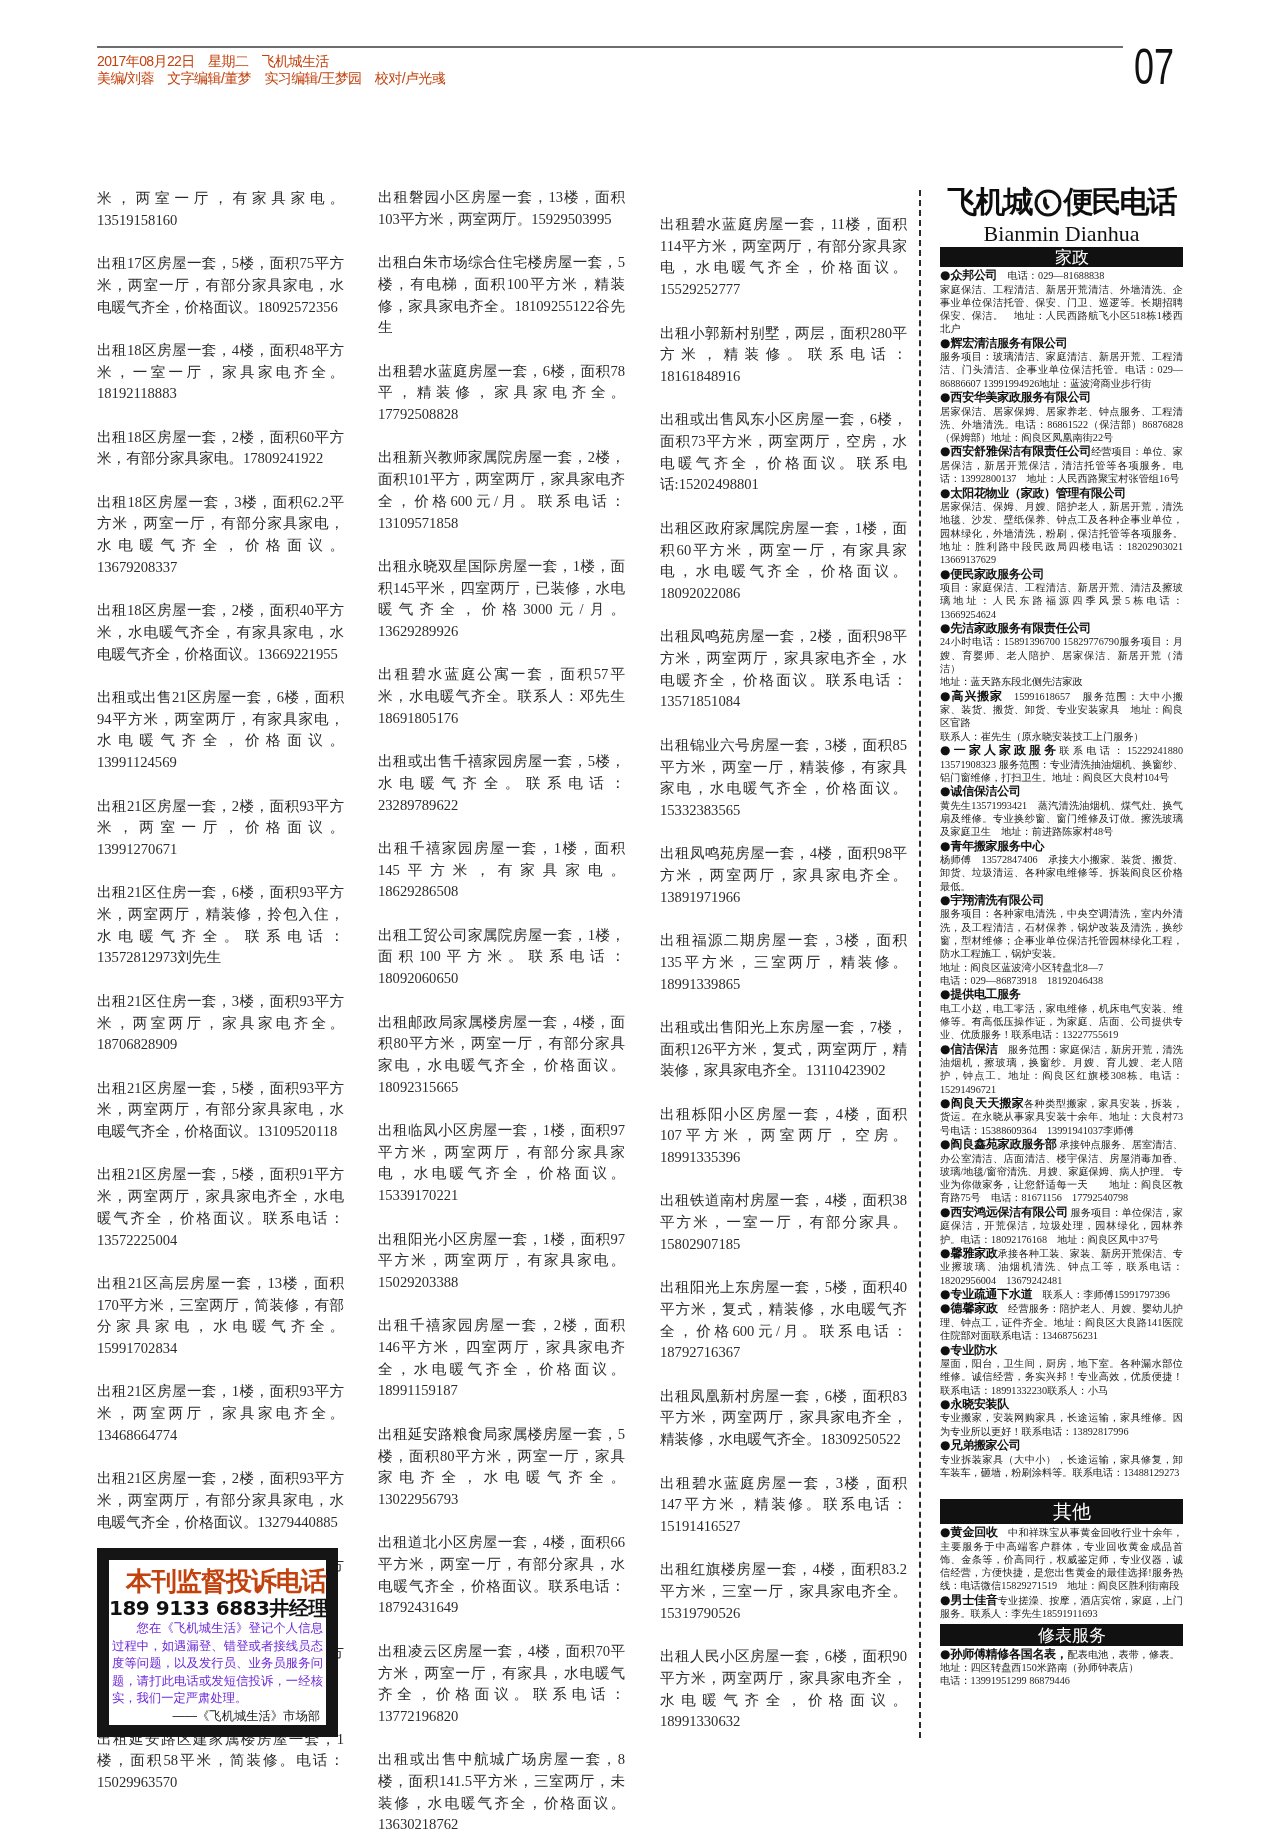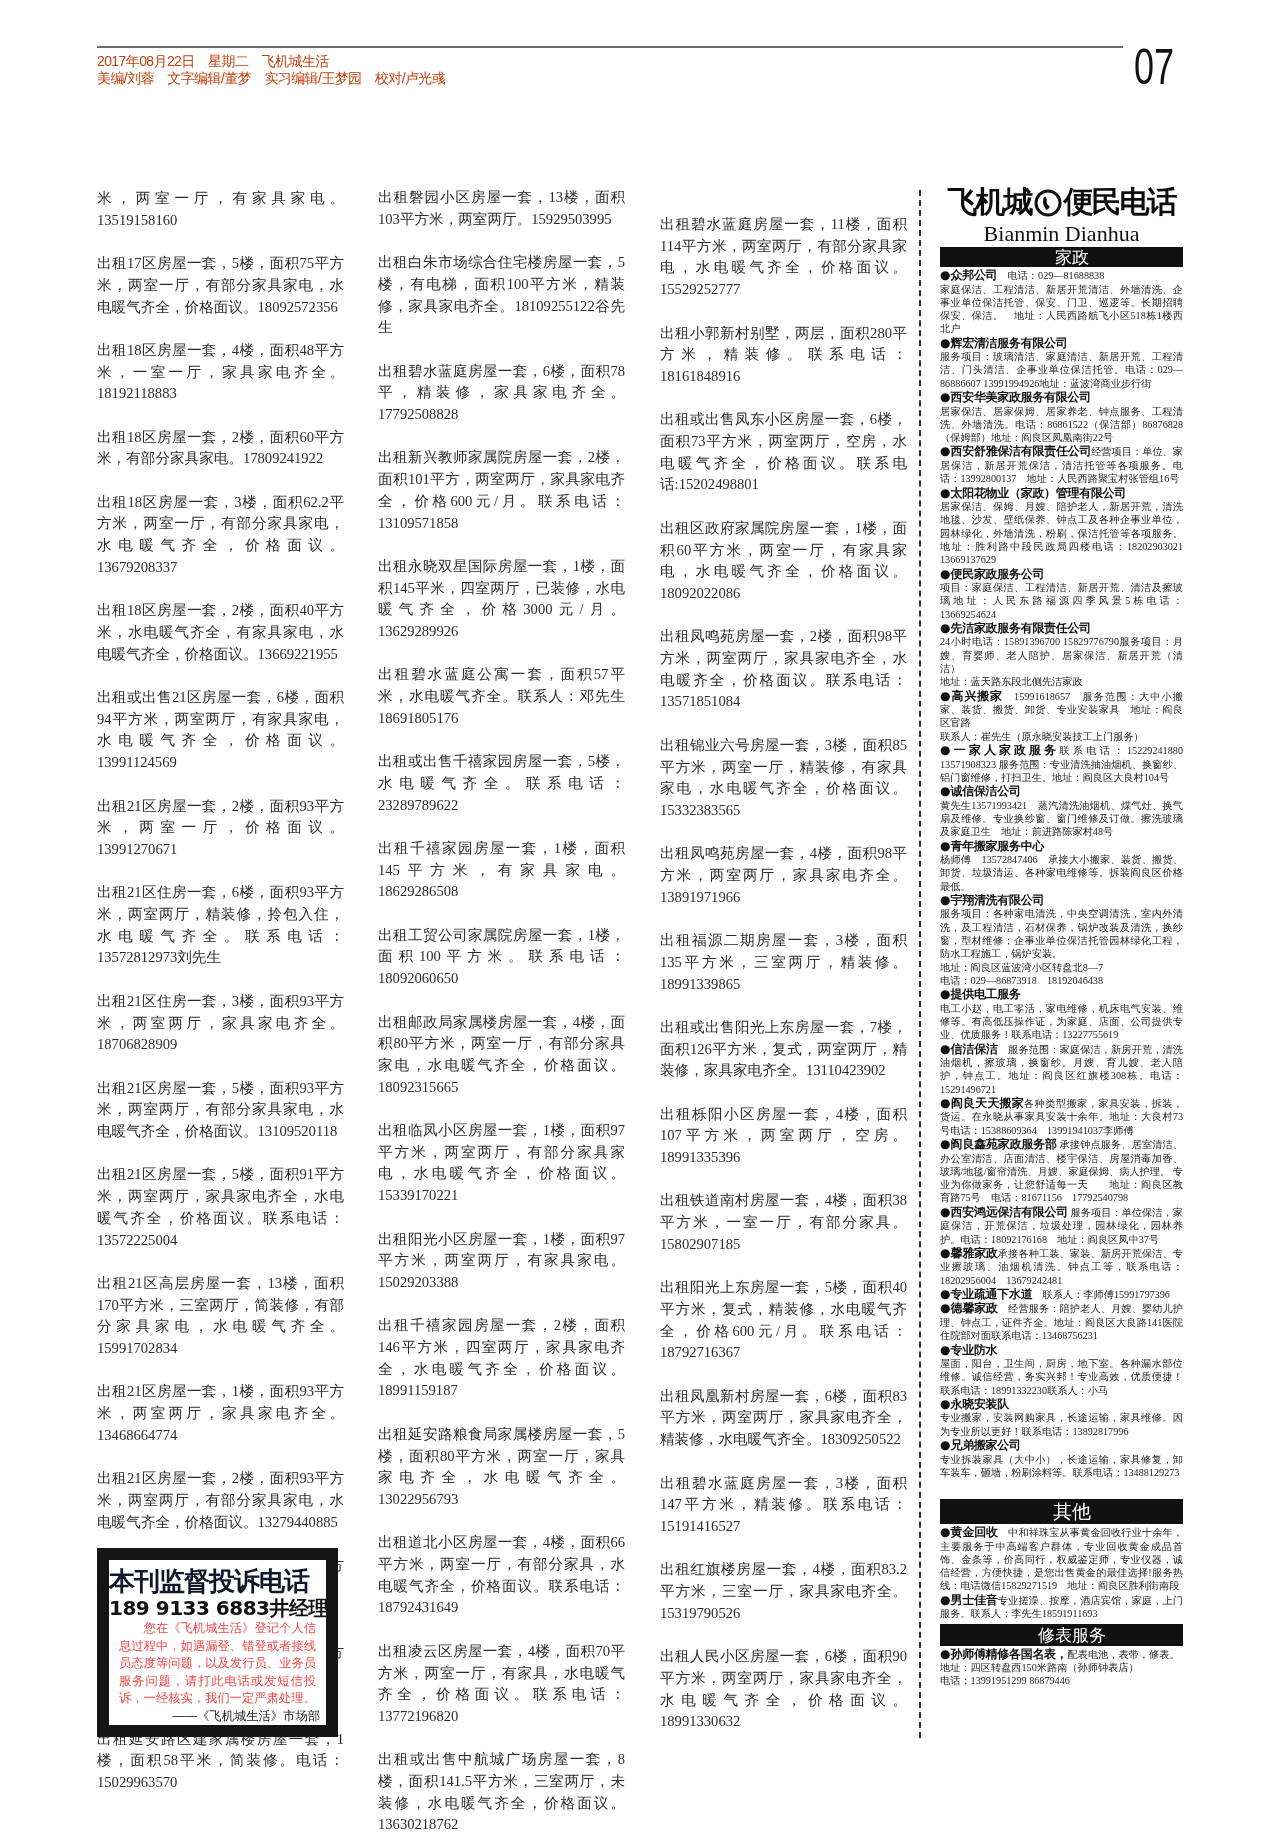--- a/index.html
+++ b/index.html
@@ -15,23 +15,23 @@
 
   .col { position:absolute; width:247px; font:14.6px/21.7px "Liberation Serif", serif; color:#2b2b2b; text-align:justify; }
   .col p { margin:0 0 21.7px 0; }
   .col-1 { left:97px; top:188px; }
   .col-2 { left:378px; top:187px; }
   .col-3 { left:660px; top:214px; }
 
   .divider { position:absolute; left:919px; top:190px; height:1548px; border-left:2px dashed #2b2b2b; }
 
   .complaint { position:absolute; left:97px; top:1548px; width:217px; height:165px; border:12px solid #151515; background:#fff; padding:0; }
-  .complaint .ctitle { text-align:left; font:bold 26px/30px "DejaVu Sans", sans-serif; letter-spacing:-1px; margin-top:6px; color:#0f172a; white-space:nowrap; }
+  .complaint .ctitle { text-align:right; font:bold 26px/30px "DejaVu Sans", sans-serif; letter-spacing:-1px; margin-top:6px; color:#c2410c; white-space:nowrap; }
   .complaint .cphone { text-align:center; font:bold 20px/24px "DejaVu Sans", sans-serif; letter-spacing:-0.5px; color:#111; white-space:nowrap; }
-  .complaint .cbody { font:12.3px/17.5px "Liberation Sans", sans-serif; text-indent:2em; padding:0 10px; color:#ef4444; text-align:justify; }
+  .complaint .cbody { font:12.3px/17.5px "Liberation Sans", sans-serif; text-indent:2em; padding:0 3px; color:#6d28d9; text-align:justify; }
   .complaint .csign { font:12.3px/17px "Liberation Sans", sans-serif; text-align:right; padding-right:6px; color:#222; }
 
   .sidebar { position:absolute; left:940px; top:183px; width:243px; }
   .sb-title { display:flex; align-items:center; justify-content:center; height:38px; font:bold 30px/38px "DejaVu Sans", sans-serif; letter-spacing:-2px; color:#0d0d0d; white-space:nowrap;text-align:center; }
   .sb-title .phone { display:inline-block; width:28px; height:28px; margin:0 2px; }
   .sb-sub { text-align:center; font:22px/25px "Liberation Serif", serif; color:#111; }
   .bar { background:#111; color:#fff; text-align:center; font:17px/20px "DejaVu Sans", sans-serif; margin:1px 0 1px 0;padding-left:21px; }
   .bar.tall { font-size:19px; line-height:25px; margin-top:20px; }
   .bar.mid { line-height:22px; margin-top:3px; }
   .entry { font:10.2px/13.3px "Liberation Serif", serif; color:#222; text-align:justify; }

